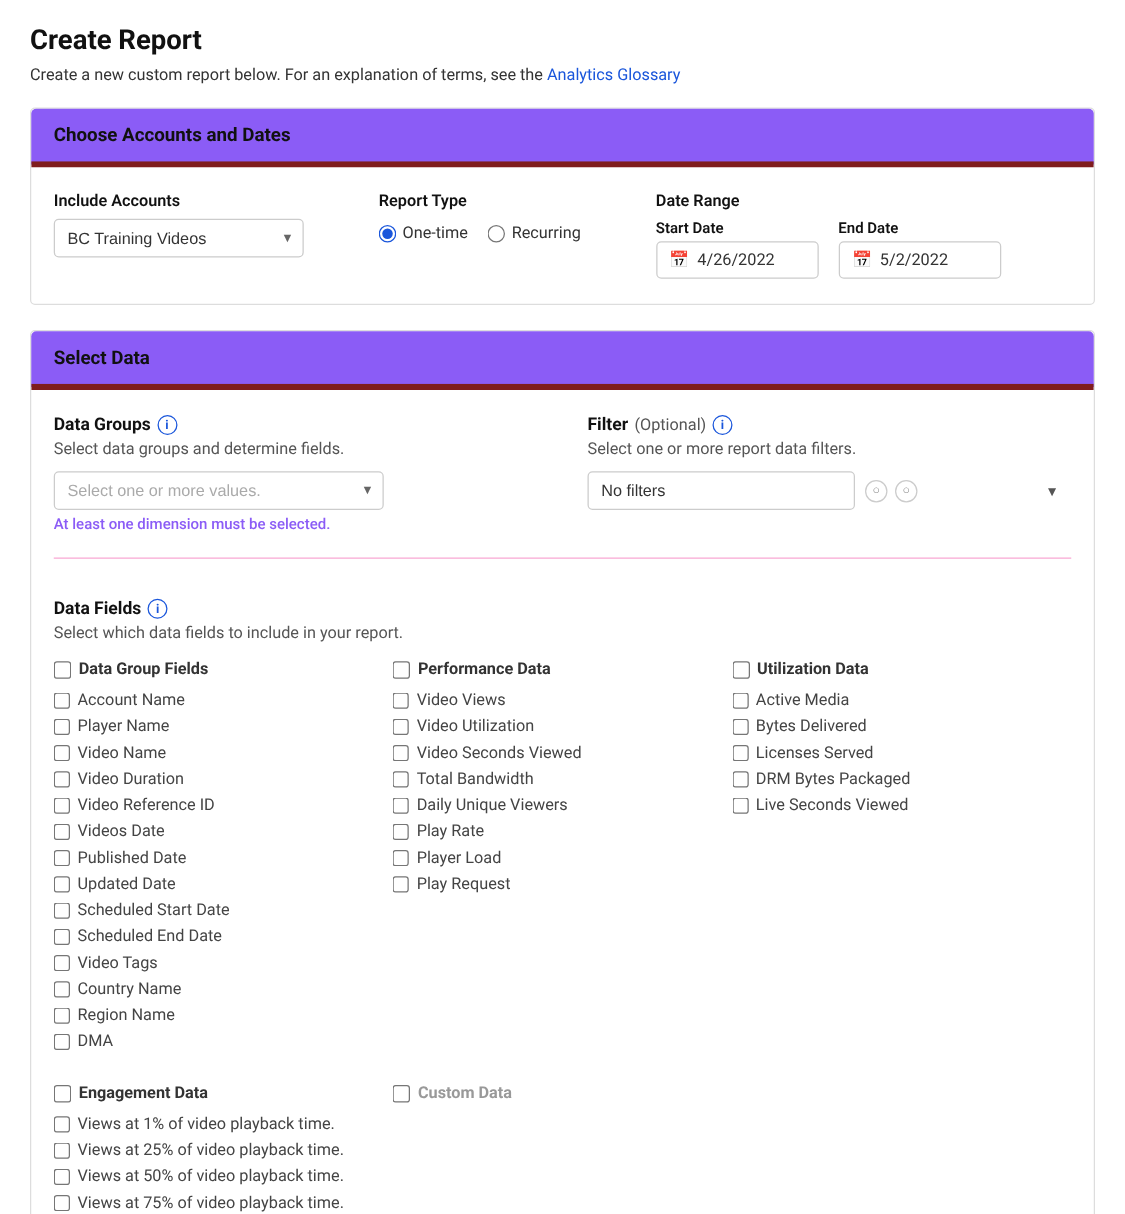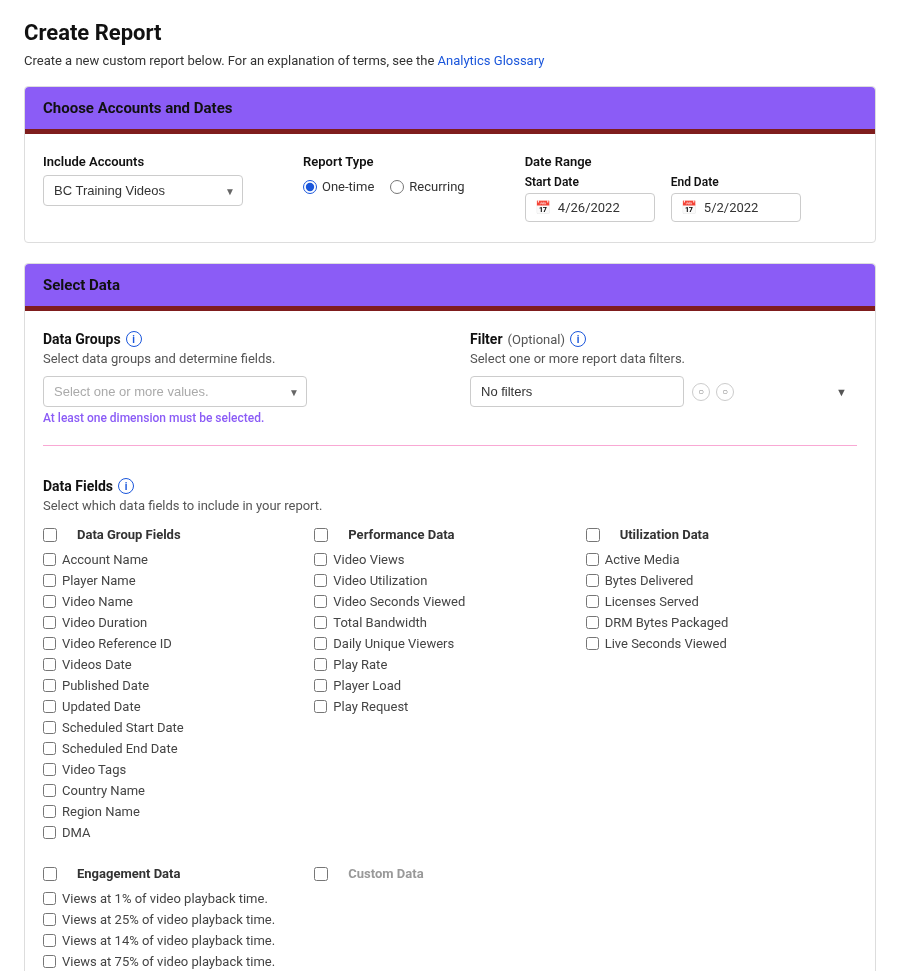--- a/index.html
+++ b/index.html
@@ -283,21 +283,21 @@
       gap: 0;
     }
 
     .field-column {
       padding-right: 10px;
     }
 
     .field-column-header {
       display: flex;
       align-items: center;
-      gap: 20px;
+      gap: 6px;
       margin-bottom: 10px;
     }
 
     .column-checkbox {
       width: 14px;
       height: 14px;
       accent-color: #555;
     }
 
     .column-title {
@@ -598,21 +598,21 @@
               <div class="field-item">
                 <input type="checkbox" class="field-checkbox" style="">
                 <span>Views at 1% of video playback time.</span>
               </div>
               <div class="field-item">
                 <input type="checkbox" class="field-checkbox" style="">
                 <span>Views at 25% of video playback time.</span>
               </div>
               <div class="field-item">
                 <input type="checkbox" class="field-checkbox" style="">
-                <span>Views at 14% of video playback time.</span>
+                <span>Views at 50% of video playback time.</span>
               </div>
               <div class="field-item">
                 <input type="checkbox" class="field-checkbox" style="">
                 <span>Views at 75% of video playback time.</span>
               </div>
               <div class="field-item">
                 <input type="checkbox" class="field-checkbox" style="">
                 <span>Views at 100% of video playback time.</span>
               </div>
             </div>

